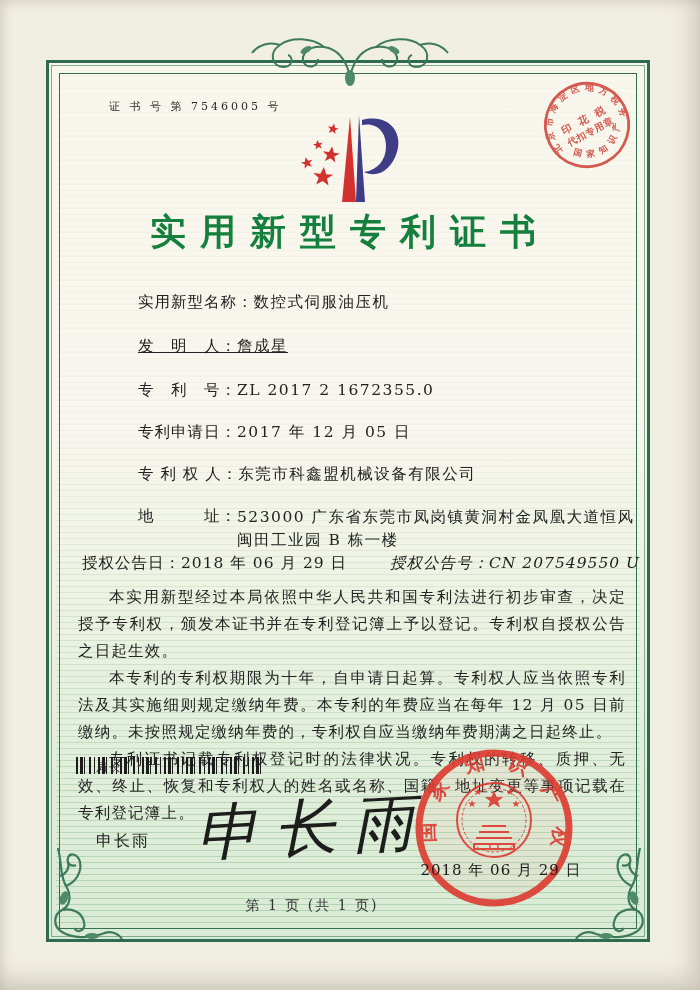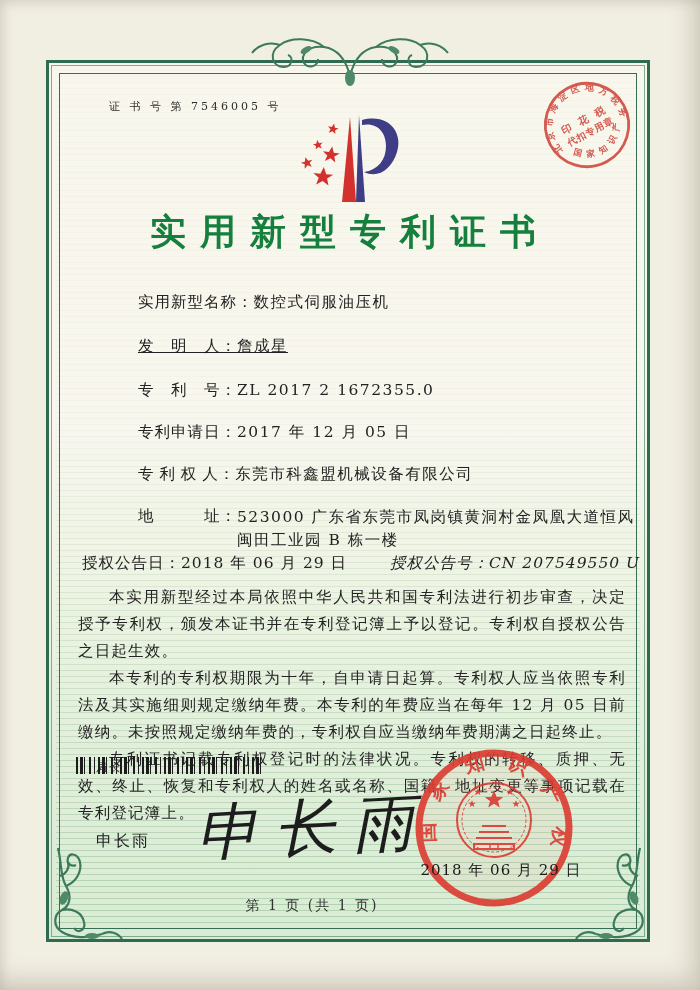--- a/index.html
+++ b/index.html
@@ -112,21 +112,21 @@
     </g>
   </svg>
 
   <div class="abs title">实用新型专利证书</div>
 
   <div class="abs fields">
     <div class="frow" style="top:0px;"><span>实用新型名称：</span><span class="val">数控式伺服油压机</span></div>
     <div class="frow" style="top:44px;text-decoration:underline;"><span>发　明　人：</span><span class="val">詹成星</span></div>
     <div class="frow" style="top:88px;"><span>专　利　号：</span><span class="val">ZL 2017 2 1672355.0</span></div>
     <div class="frow" style="top:130px;"><span>专利申请日：</span><span class="val">2017 年 12 月 05 日</span></div>
-    <div class="frow" style="top:172px;font-family:Liberation Serif, serif;"><span>专 利 权 人：</span><span class="val">东莞市科鑫盟机械设备有限公司</span></div>
+    <div class="frow" style="top:172px;"><span>专 利 权 人：</span><span class="val">东莞市科鑫盟机械设备有限公司</span></div>
     <div class="frow" style="top:214px;"><span>地　　　址：</span><span class="val addr-val">523000 广东省东莞市凤岗镇黄洞村金凤凰大道恒风闽田工业园 B 栋一楼</span></div>
   </div>
 
   <div class="abs grant-row">
     <span>授权公告日：</span><span>2018 年 06 月 29 日</span>
     <span class="grant-no"><span>授权公告号：</span><span>CN 207549550 U</span></span>
   </div>
 
   <div class="abs paras">
     <p>本实用新型经过本局依照中华人民共和国专利法进行初步审查，决定授予专利权，颁发本证书并在专利登记簿上予以登记。专利权自授权公告之日起生效。</p>

